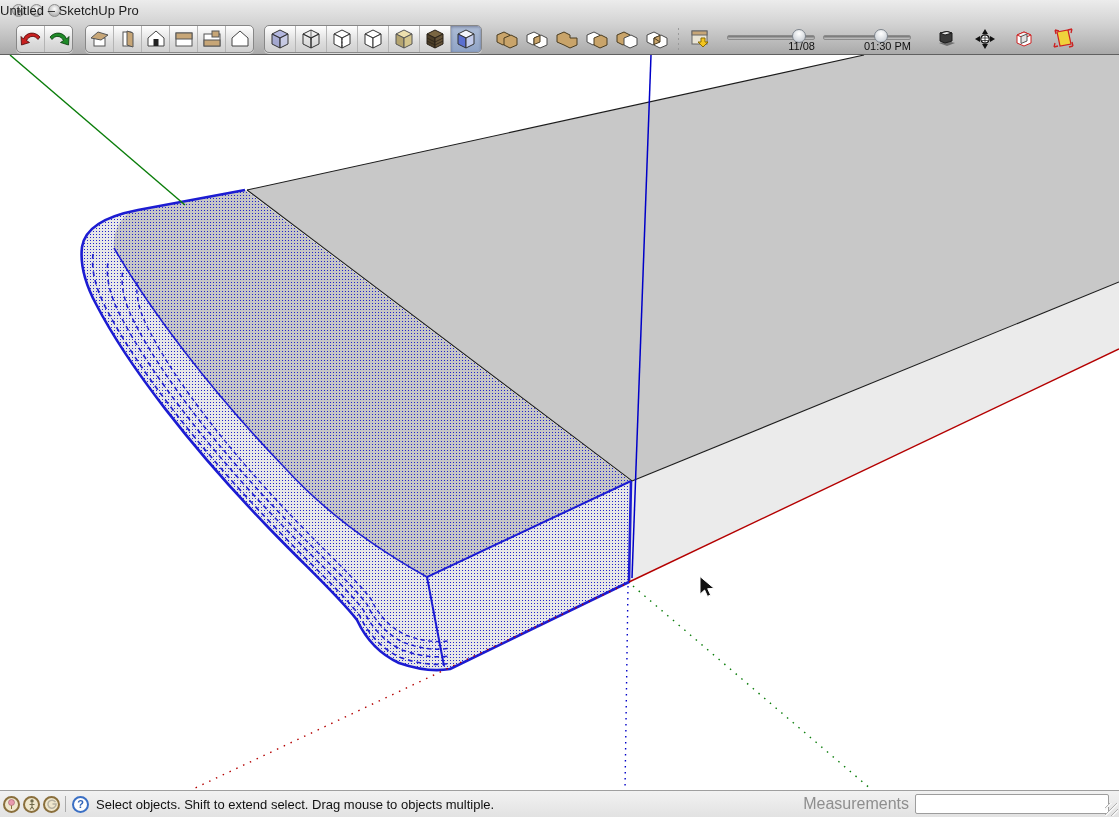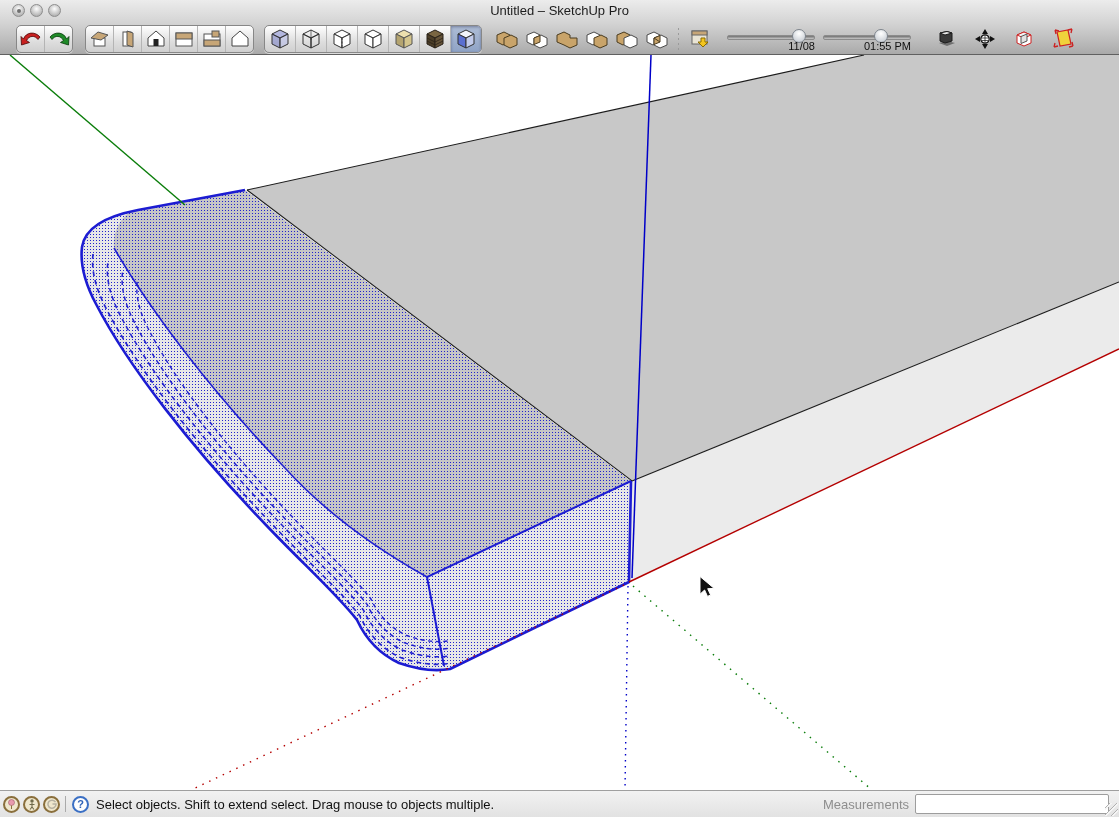--- a/index.html
+++ b/index.html
@@ -8,21 +8,21 @@
   
   #chrome{position:absolute;left:0;top:0;width:1119px;height:55px;
     background:linear-gradient(#ececec 0%,#d2d2d2 45%,#b5b5b5 85%,#a9a9a9 100%);
     border-bottom:1px solid #606060;box-sizing:border-box;}
   #titlebar{position:absolute;left:0;top:0;width:100%;height:22px;}
   .tl{position:absolute;top:4px;width:13px;height:13px;border-radius:50%;
     background:radial-gradient(circle at 50% 35%,#fdfdfd,#b9b9b9 70%,#9a9a9a);
     border:1px solid #8d8d8d;box-sizing:border-box;}
   .tl.dot::after{content:"";position:absolute;left:3.5px;top:3.5px;width:4px;height:4px;
     border-radius:50%;background:#6f6f6f;}
-  #win-title{position:absolute;left:0;right:0;top:3px;text-align:center;font-size:13px;
+  #win-title{position:absolute;left:0;right:0;top:3px;text-align:left;font-size:13px;
     color:#1c1c1c;}
   
   #toolbar{position:absolute;left:8px;top:22px;width:100%;height:33px;display:flex;
     align-items:center;}
   .well{display:flex;align-items:stretch;height:26px;border:1px solid #878787;
     border-radius:5px;background:linear-gradient(#ffffff,#dedede 60%,#cfcfcf);
     box-shadow:0 1px 0 rgba(255,255,255,.6);overflow:hidden;}
   .cell{width:27px;display:flex;align-items:center;justify-content:center;
     border-right:1px solid #b4b4b4;}
   .cell:last-child{border-right:none;}
@@ -44,21 +44,21 @@
   #statusbar{position:absolute;left:0;top:790px;width:1119px;height:27px;
     background:linear-gradient(#f2f2f2,#e2e2e2);border-top:1px solid #9f9f9f;
     box-sizing:border-box;display:flex;align-items:center;}
   .sicon{width:17px;height:17px;border-radius:50%;margin-left:3px;flex:0 0 auto;
     display:flex;align-items:center;justify-content:center;box-sizing:border-box;}
   .ring{border:2px solid #8a6f3c;background:#efe7cd;}
   #help-icon{border:2px solid #3a6fc4;background:#fdfdfd;color:#2f63b8;font-size:11px;
     font-weight:bold;margin-left:6px;}
   #status-divider{width:1px;height:16px;background:#aaa;margin-left:5px;}
   #status-text{font-size:13px;color:#111;margin-left:7px;flex:0 0 auto;}
-  #meas-label{margin-left:auto;font-size:13px;color:#8e8e8e;}
+  #meas-label{margin-left:auto;font-size:16px;color:#8e8e8e;}
   #meas-input{margin:0 10px 0 6px;width:186px;height:18px;border:1px solid #9d9d9d;
     border-radius:2px;background:#fff;font-size:12px;padding:0 3px;}
   #resize-grip{position:absolute;right:1px;bottom:1px;width:13px;height:13px;
     background:repeating-linear-gradient(135deg,transparent 0 3px,#b0b0b0 3px 4px,#f5f5f5 4px 5px);}
   svg{display:block;}
 </style>
 </head>
 <body>
 
 <div id="window">
@@ -234,21 +234,21 @@
         </svg>
       </div>
       <div class="slider" style="margin-left:10px">
         <div class="track"></div>
         <div class="knob" style="left:73%"></div>
         <div class="lab">11/08</div>
       </div>
       <div class="slider" style="margin-left:4px">
         <div class="track"></div>
         <div class="knob" style="left:58%"></div>
-        <div class="lab">01:55 PM</div>
+        <div class="lab">01:30 PM</div>
       </div>
 
       <div style="display:flex;margin-left:18px;gap:9px">
         <div class="flaticon">
           <svg width="22" height="20" viewBox="0 0 22 20">
             <polygon points="4,14 12,12 20,14 12,17" fill="#6e6e6e"></polygon>
             <polygon points="5,4 12,2.5 17,4 17,12 10,14 5,12" fill="#3a3a3a" stroke="#1c1c1c"></polygon>
             <polygon points="5,4 12,2.5 17,4 10,6" fill="#e8e8e8" stroke="#1c1c1c"></polygon>
           </svg>
         </div>

